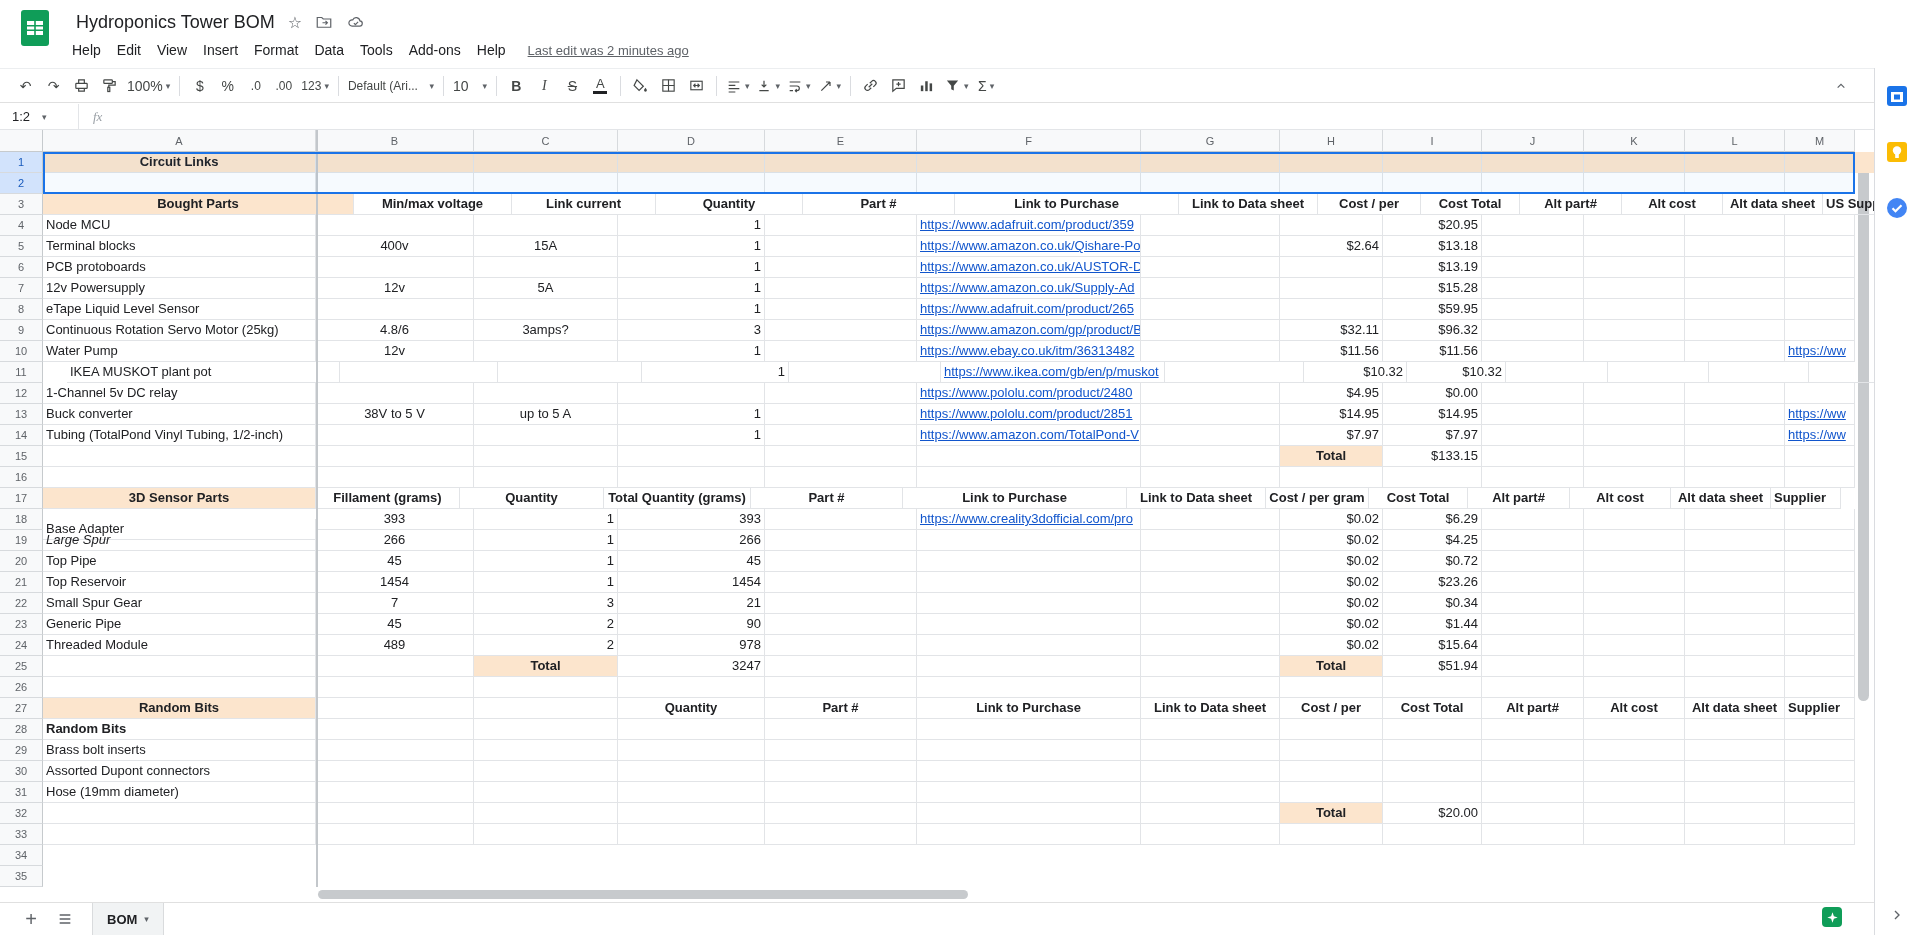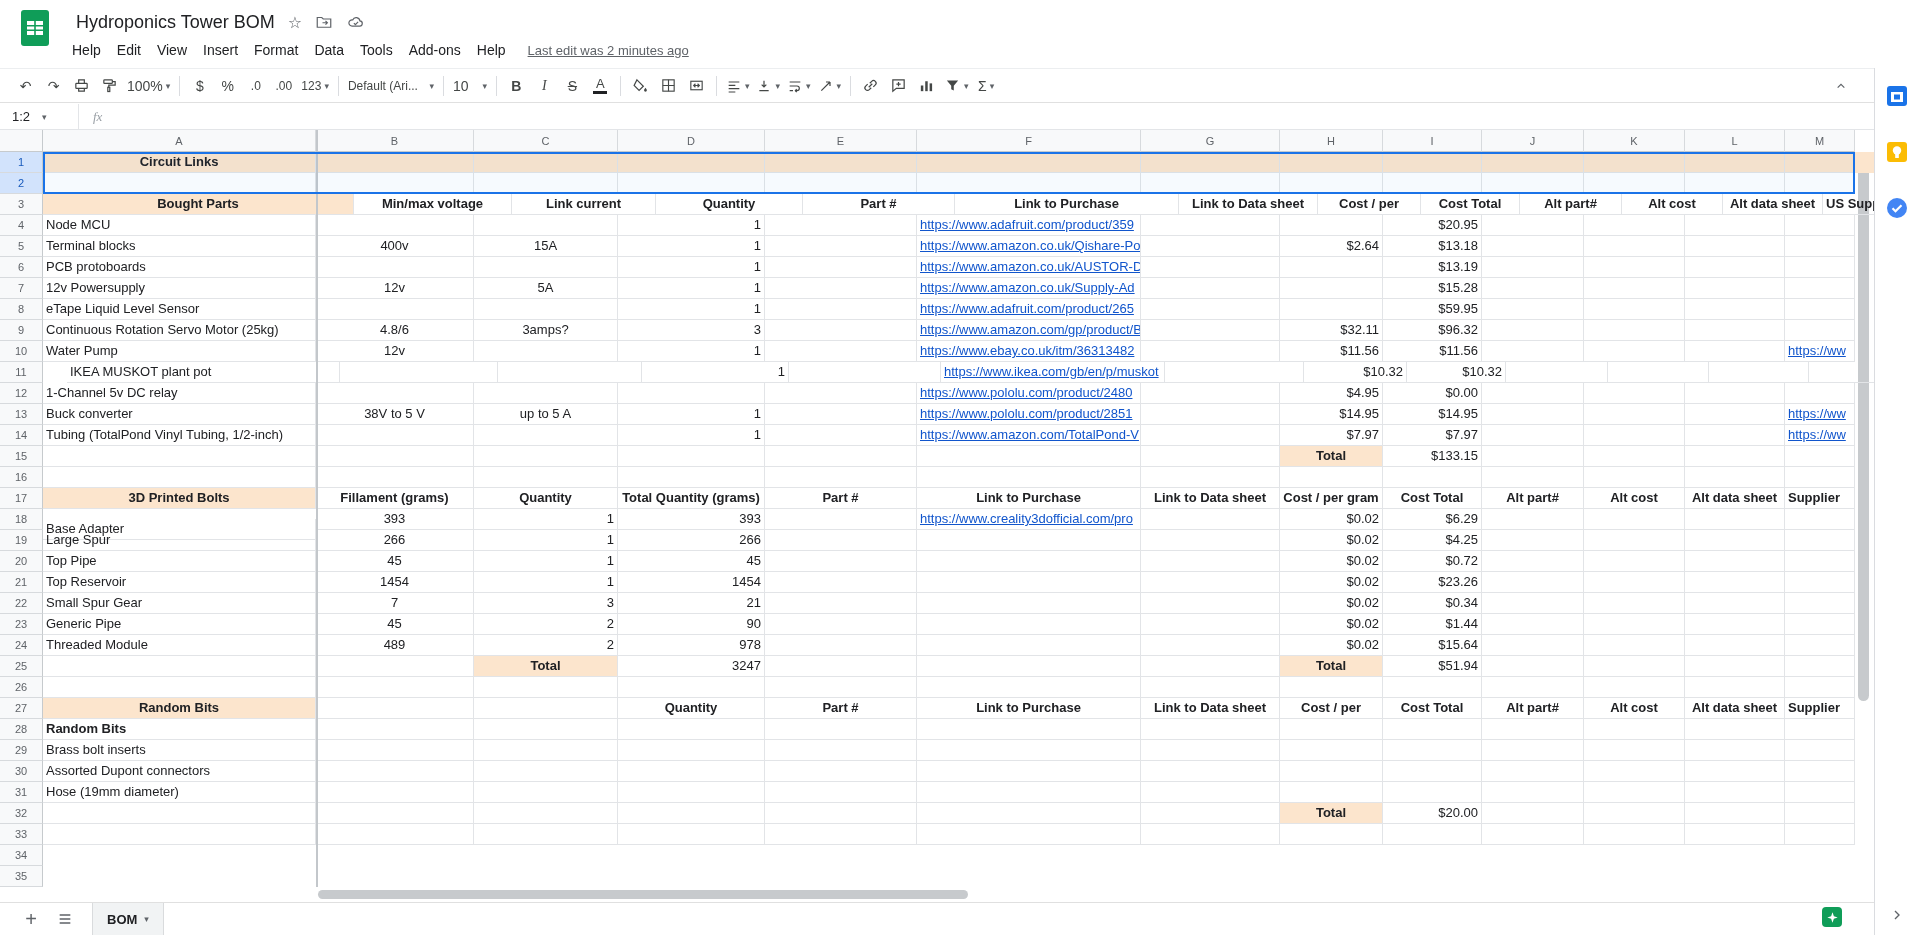--- a/index.html
+++ b/index.html
@@ -588,22 +588,22 @@
           <div class="cell" style="width: 224px;"></div>
           <div class="cell" style="width: 139px;"></div>
           <div class="cell" style="width: 103px;"></div>
           <div class="cell" style="width: 99px;"></div>
           <div class="cell" style="width: 102px;"></div>
           <div class="cell" style="width: 101px;"></div>
           <div class="cell" style="width: 100px;"></div>
           <div class="cell" style="width: 70px;"></div>
         </div>
         <div class="g-row">
-          <div class="cell s-tan s-b s-c" style="width: 273px;">3D Printed Bolts</div>
-          <div class="cell s-b s-c" style="width: 158px;">Fillament (grams)</div>
+          <div class="cell s-tan s-b s-c" style="width: 273px;">3D Sensor Parts</div>
+          <div class="cell s-b s-c" style="width: 144px;">Fillament (grams)</div>
           <div class="cell s-b s-c" style="width: 144px;">Quantity</div>
           <div class="cell s-b s-c" style="width: 147px;">Total Quantity (grams)</div>
           <div class="cell s-b s-c" style="width: 152px;">Part #</div>
           <div class="cell s-b s-c" style="width: 224px;">Link to Purchase</div>
           <div class="cell s-b s-c" style="width: 139px;">Link to Data sheet</div>
           <div class="cell s-b s-c" style="width: 103px;">Cost / per gram</div>
           <div class="cell s-b s-c" style="width: 99px;">Cost Total</div>
           <div class="cell s-b s-c" style="width: 102px;">Alt part#</div>
           <div class="cell s-b s-c" style="width: 101px;">Alt cost</div>
           <div class="cell s-b s-c" style="width: 100px;">Alt data sheet</div>
@@ -618,21 +618,21 @@
           <div class="cell s-link" style="width: 224px;">https://www.creality3dofficial.com/pro</div>
           <div class="cell" style="width: 139px;"></div>
           <div class="cell s-r" style="width: 103px;">$0.02</div>
           <div class="cell s-r" style="width: 99px;">$6.29</div>
           <div class="cell" style="width: 102px;"></div>
           <div class="cell" style="width: 101px;"></div>
           <div class="cell" style="width: 100px;"></div>
           <div class="cell" style="width: 70px;"></div>
         </div>
         <div class="g-row">
-          <div class="cell" style="width: 273px;">Large Spur</div>
+          <div class="cell" style="width: 273px; font-style: italic;">Large Spur</div>
           <div class="cell s-c" style="width: 158px;">266</div>
           <div class="cell s-r" style="width: 144px;">1</div>
           <div class="cell s-r" style="width: 147px;">266</div>
           <div class="cell" style="width: 152px;"></div>
           <div class="cell" style="width: 224px;"></div>
           <div class="cell" style="width: 139px;"></div>
           <div class="cell s-r" style="width: 103px;">$0.02</div>
           <div class="cell s-r" style="width: 99px;">$4.25</div>
           <div class="cell" style="width: 102px;"></div>
           <div class="cell" style="width: 101px;"></div>

